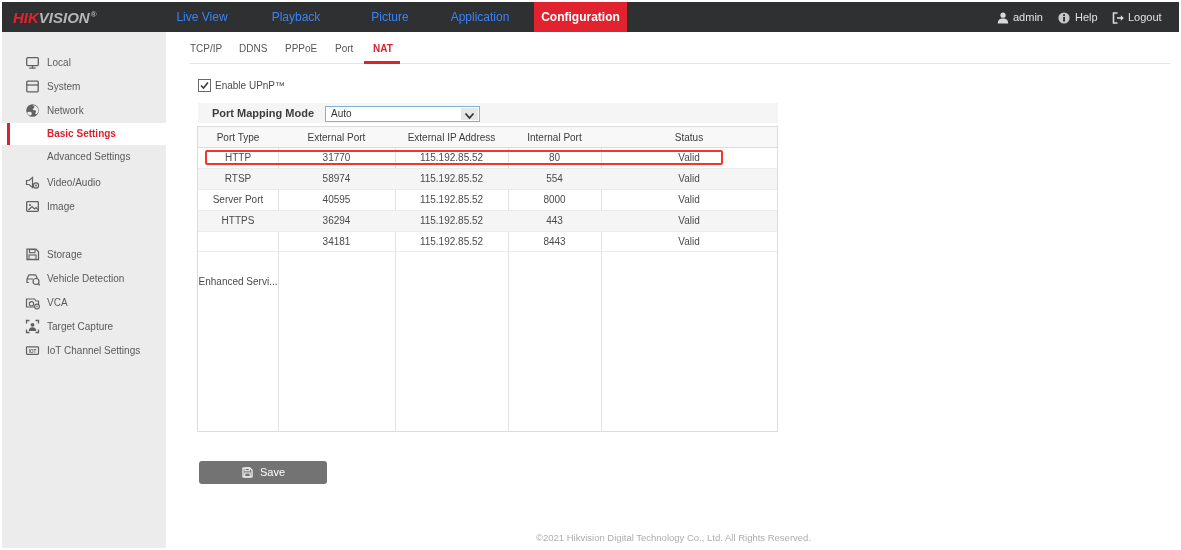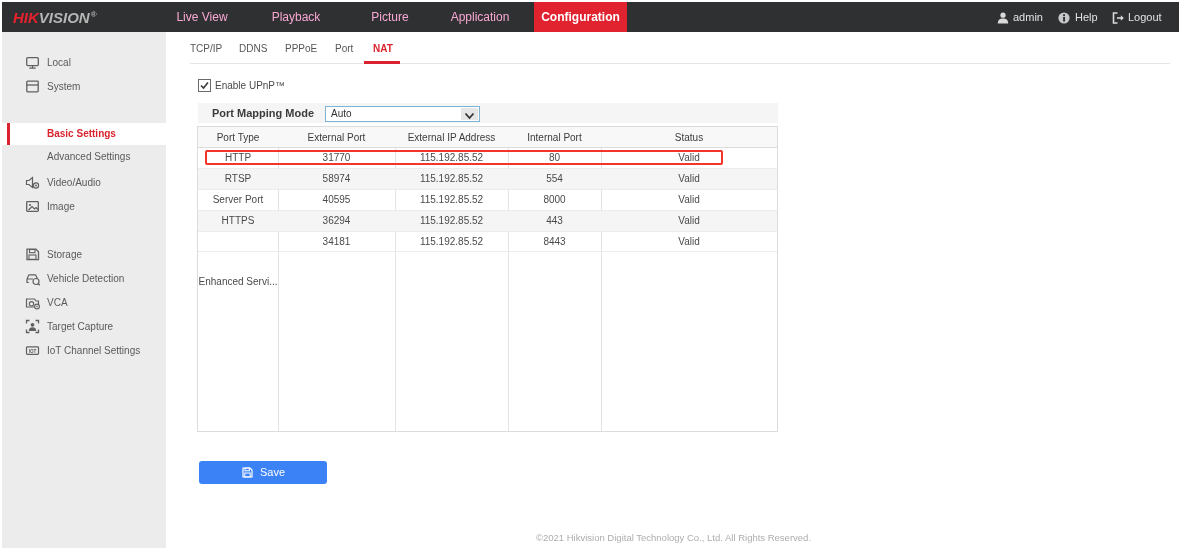--- a/index.html
+++ b/index.html
@@ -3,21 +3,21 @@
 <meta charset="utf-8">
 <style>
 * { margin:0; padding:0; box-sizing:border-box; }
 html,body { width:1181px; height:550px; background:#fff; font-family:"Liberation Sans",sans-serif; overflow:hidden; }
 .abs { position:absolute; }
 #topbar { position:absolute; left:2px; top:2px; width:1177px; height:30px; background:#2f3032; }
 #logo { position:absolute; left:11px; top:-2.5px; height:30px; line-height:30px; font-style:italic; font-weight:bold; font-size:15px; letter-spacing:0px; white-space:nowrap; }
 #logo .hik { color:#e8212d; }
 #logo .vision { color:#b6b6b6; }
 #logo .reg { color:#b6b6b6; font-size:8px; font-style:normal; vertical-align:6px; margin-left:1px;}
-.nav { position:absolute; top:0; height:32px; line-height:30px; color:#f9a8d4; font-size:12px; transform:translateX(-50%); white-space:nowrap; }
+.nav { position:absolute; top:0; height:32px; line-height:30px; color:#3b82f6; font-size:12px; transform:translateX(-50%); white-space:nowrap; }
 #cfg { position:absolute; left:532px; top:0; width:93px; height:30px; background:#e12330; color:#fff; font-weight:bold; font-size:12px; text-align:center; line-height:30px; }
 .tr-ico { position:absolute; top:9.5px; }
 .tr-txt { position:absolute; top:0; height:30px; line-height:30px; color:#e2e2e2; font-size:11px; }
 #sidebar { position:absolute; left:2px; top:32px; width:164px; height:516px; background:#ececec; }
 .side-item { position:absolute; left:0; width:164px; height:24px; }
 .side-item svg { position:absolute; left:23px; top:4.5px; }
 .side-item .lbl { position:absolute; left:45px; top:0; height:24px; line-height:24px; font-size:10px; color:#5a5a5a; white-space:nowrap; }
 #basic { position:absolute; left:0; top:91px; width:164px; height:22px; background:#ffffff; }
 #basic .bar { position:absolute; left:5px; top:0; width:3px; height:22px; background:#d9232e; }
 #basic .lbl { position:absolute; left:45px; top:0; height:22px; line-height:22px; font-size:10px; font-weight:bold; color:#d9232e; }
@@ -69,20 +69,28 @@
       </svg>
     <div class="lbl">System</div>
   </div>
   <div class="side-item" style="top:18.5px;">
     <svg width="15" height="15" viewBox="0 0 15 15">
         <rect x="1.7" y="2.6" width="11.6" height="8" rx="1" fill="none" stroke="#606060" stroke-width="1.3"></rect>
         <path d="M7.5 10.8 v1.6 M4.3 13.2 h6.4" stroke="#606060" stroke-width="1.2" fill="none"></path>
       </svg>
     <div class="lbl">Local</div>
   </div>
+  <div class="side-item" style="top:66.5px;">
+    <svg width="15" height="15" viewBox="0 0 15 15">
+        <circle cx="7.5" cy="7.5" r="6.3" fill="#636363"></circle>
+        <path d="M7.2 2.2 C9.5 2.6 10 4.2 8.6 5.2 C7.2 6.2 7.8 7.4 9.4 7.2 C11 7 11.6 8 10.6 9.4 C9.8 10.5 10.6 11.5 11.8 11 C13 9.9 13.6 8.5 13.4 6.8 C13 4.2 10.4 2.1 7.2 2.2 Z" fill="#ececec"></path>
+        <path d="M2 9.8 C3.4 8.2 5.8 8.6 6.6 9.8 C7.4 11 6.4 12.4 4.8 12.6 C3.4 11.9 2.4 10.9 2 9.8 Z" fill="#ececec"></path>
+      </svg>
+    <div class="lbl">Network</div>
+  </div>
   <div id="basic">
       <div class="bar"></div>
       <div class="lbl">Basic Settings</div>
     </div>
   <div id="adv">Advanced Settings</div>
   <div class="side-item" style="top:138.5px;">
     <svg width="15" height="15" viewBox="0 0 15 15">
         <path d="M1.5 5.5 h2.5 l3.5 -3 v10 l-3.5 -3 h-2.5 z" fill="none" stroke="#606060" stroke-width="1.2"></path>
         <circle cx="11" cy="10.5" r="2.6" fill="none" stroke="#606060" stroke-width="1.2"></circle>
         <circle cx="11" cy="10.5" r="0.9" fill="#606060"></circle>
@@ -209,21 +217,21 @@
     <div class="cell c0" style="line-height:20px;margin-top:40px;">Enhanced Servi...</div>
     <div class="cell c1" style="line-height:20px;">34181</div>
     <div class="cell c2" style="line-height:20px;">115.192.85.52</div>
     <div class="cell c3" style="line-height:20px;">8443</div>
     <div class="cell c4" style="line-height:20px;">Valid</div>
   </div>
 </div>
 
 <div class="abs" style="left:205px; top:150px; width:518px; height:15px; border:2px solid #f4352c; border-radius:2px;"></div>
 
-<div class="abs" style="left:199px; top:461px; width:128px; height:23px; background:#3b82f6; border-radius:3px;">
+<div class="abs" style="left:199px; top:461px; width:128px; height:23px; background:#737373; border-radius:3px;">
   <svg width="11" height="11" viewBox="0 0 11 11" style="position:absolute; left:43px; top:6px;">
       <path d="M1 1 h7 l2 2 v7 h-9 z" fill="none" stroke="#fff" stroke-width="1.2"></path>
       <rect x="3" y="1" width="4.4" height="2.8" fill="none" stroke="#fff" stroke-width="1"></rect>
       <rect x="2.8" y="6" width="5.4" height="4" fill="none" stroke="#fff" stroke-width="1"></rect>
     </svg>
   <div class="abs" style="left:61px; top:0; height:23px; line-height:23px; color:#fff; font-size:11px;">Save</div>
 </div>
 
 <div class="abs" style="left:166px; top:532px; width:1015px; text-align:center; font-size:9.5px; color:#adadad;">©2021 Hikvision Digital Technology Co., Ltd. All Rights Reserved.</div>
 

